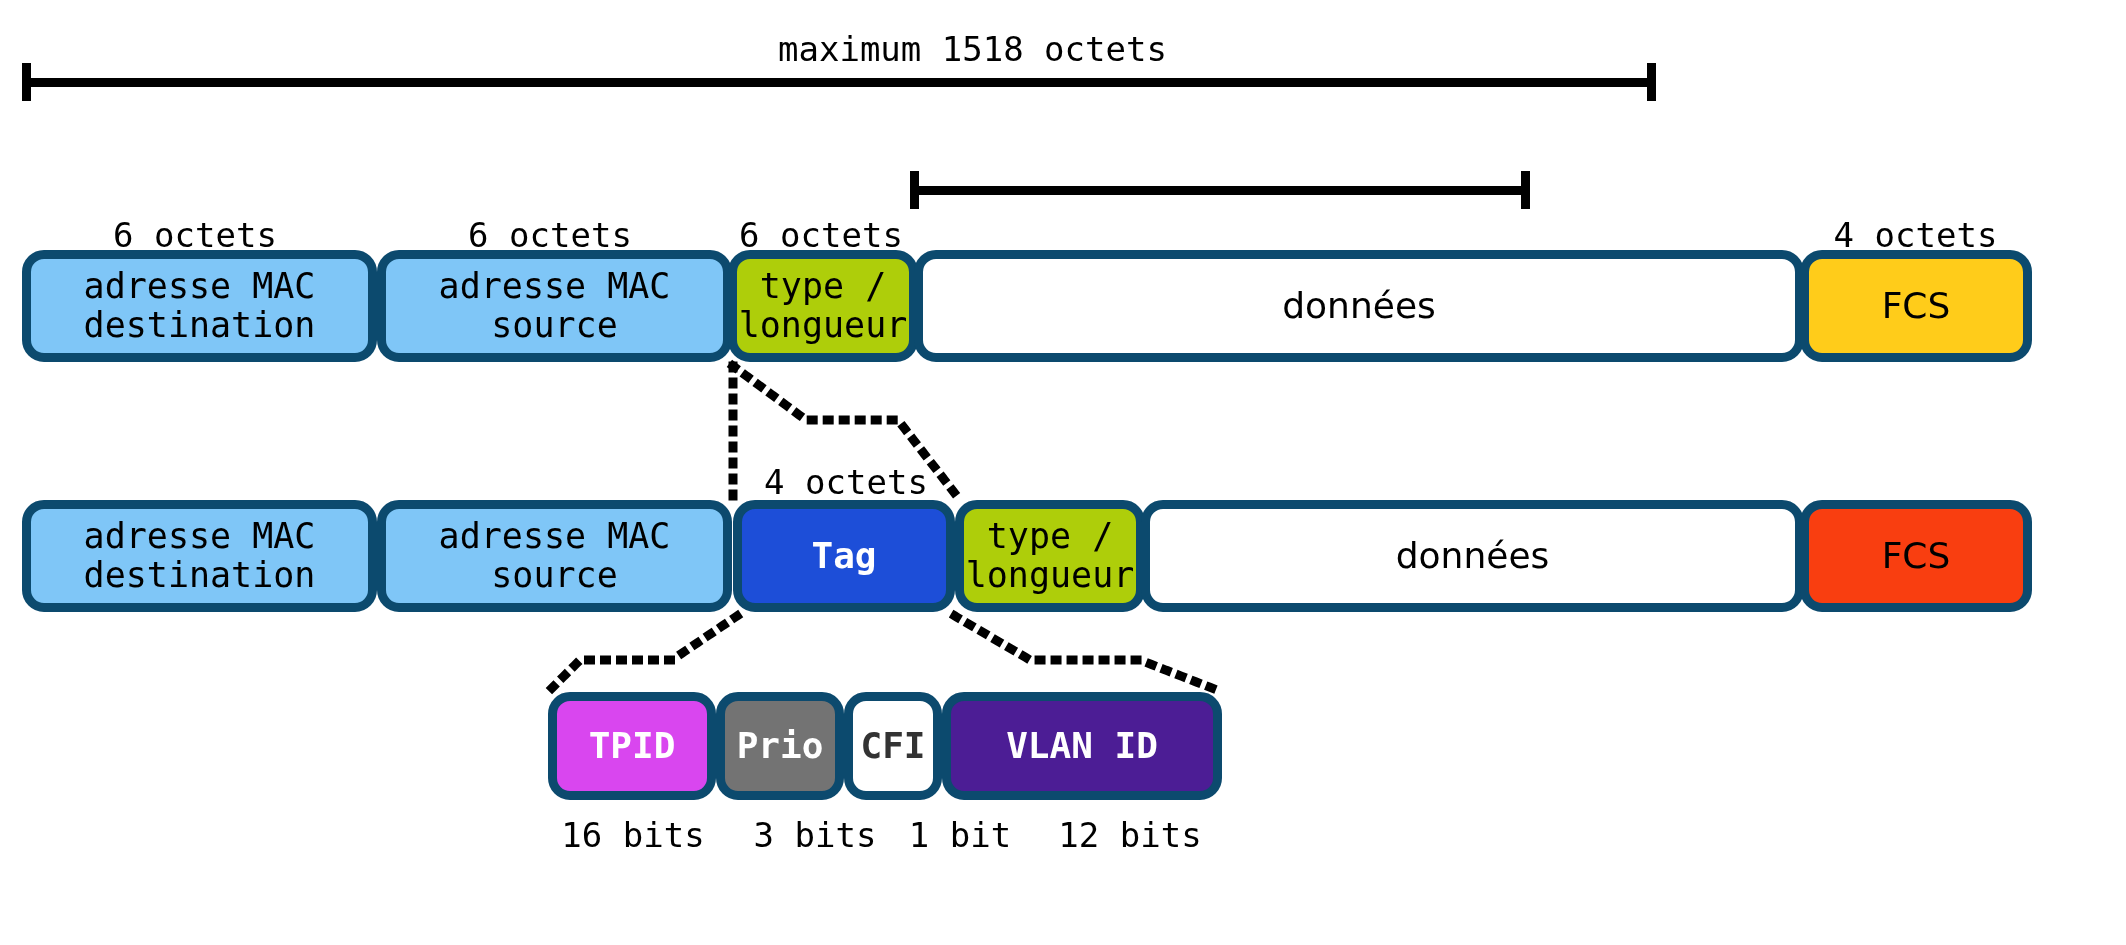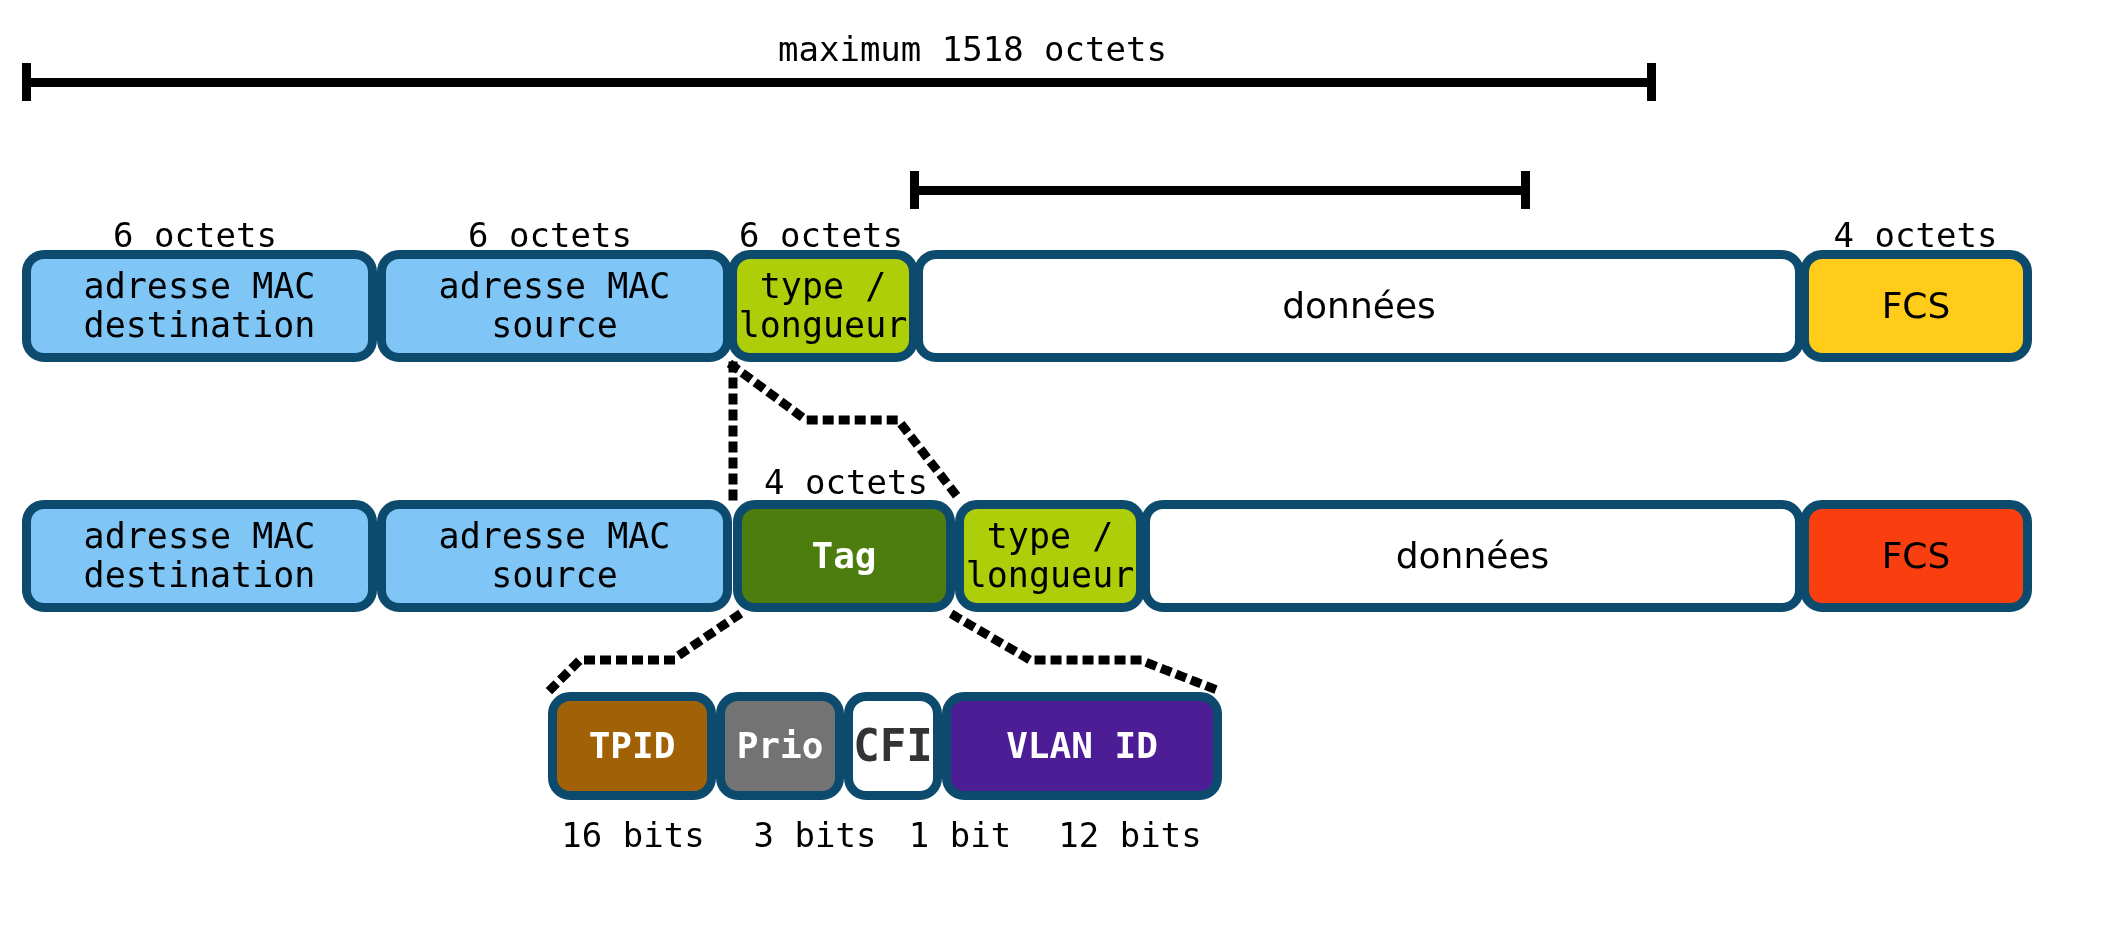--- a/index.html
+++ b/index.html
@@ -146,21 +146,21 @@
   <div class="field f-mono" style="left:22px; top:500px; width:355px; height:112px; background:#7FC6F7; color:#000000; font-size:35px;">
     <span class="line">adresse MAC</span>
     <span class="line">destination</span>
   </div>
 
   <div class="field f-mono" style="left:377px; top:500px; width:355px; height:112px; background:#7FC6F7; color:#000000; font-size:35px;">
     <span class="line">adresse MAC</span>
     <span class="line">source</span>
   </div>
 
-  <div class="field f-mono-b" style="left:733px; top:500px; width:222px; height:112px; background:#4d7c0f; color:#FFFFFF; font-size:36px;">
+  <div class="field f-mono-b" style="left:733px; top:500px; width:222px; height:112px; background:#1d4ed8; color:#FFFFFF; font-size:36px;">
     <span class="line">Tag</span>
   </div>
 
   <div class="field f-mono" style="left:955px; top:500px; width:190px; height:112px; background:#AECE0A; color:#000000; font-size:35px;">
     <span class="line">type /</span>
     <span class="line">longueur</span>
   </div>
 
   <div class="field f-sans" style="left:1141px; top:500px; width:663px; height:112px; background:#FFFFFF; color:#000000; font-size:36px;">
     <span class="line">données</span>
@@ -170,29 +170,29 @@
     <span class="line">FCS</span>
   </div>
 
   <svg class="connectors" viewBox="0 0 2126 945" xmlns="http://www.w3.org/2000/svg">
 
     <path d="M 737 616 L 672 660 L 580 660 L 548 692" fill="none" stroke="#000000" stroke-width="9" stroke-dasharray="2 14" stroke-linecap="square"></path>
 
     <path d="M 955 616 L 1030 660 L 1140 660 L 1222 692" fill="none" stroke="#000000" stroke-width="9" stroke-dasharray="2 14" stroke-linecap="square"></path>
   </svg>
 
-  <div class="field f-mono-b" style="left:548px; top:692px; width:168px; height:108px; background:#a16207; color:#FFFFFF; font-size:36px;">
+  <div class="field f-mono-b" style="left:548px; top:692px; width:168px; height:108px; background:#d946ef; color:#FFFFFF; font-size:36px;">
     <span class="line">TPID</span>
   </div>
 
   <div class="field f-mono-b" style="left:716px; top:692px; width:128px; height:108px; background:#737373; color:#FFFFFF; font-size:36px;">
     <span class="line">Prio</span>
   </div>
 
-  <div class="field f-mono-b" style="left:844px; top:692px; width:98px; height:108px; background:#FFFFFF; color:#333333; font-size:44px;">
+  <div class="field f-mono-b" style="left:844px; top:692px; width:98px; height:108px; background:#FFFFFF; color:#333333; font-size:36px;">
     <span class="line">CFI</span>
   </div>
 
   <div class="field f-mono-b" style="left:942px; top:692px; width:280px; height:108px; background:#4c1d95; color:#FFFFFF; font-size:36px;">
     <span class="line">VLAN ID</span>
   </div>
 
   <div class="bit-caption" style="left:538px; top:818px; width:190px; font-size:34px;">16 bits</div>
   <div class="bit-caption" style="left:740px; top:818px; width:150px; font-size:34px;">3 bits</div>
   <div class="bit-caption" style="left:890px; top:818px; width:140px; font-size:34px;">1 bit</div>

